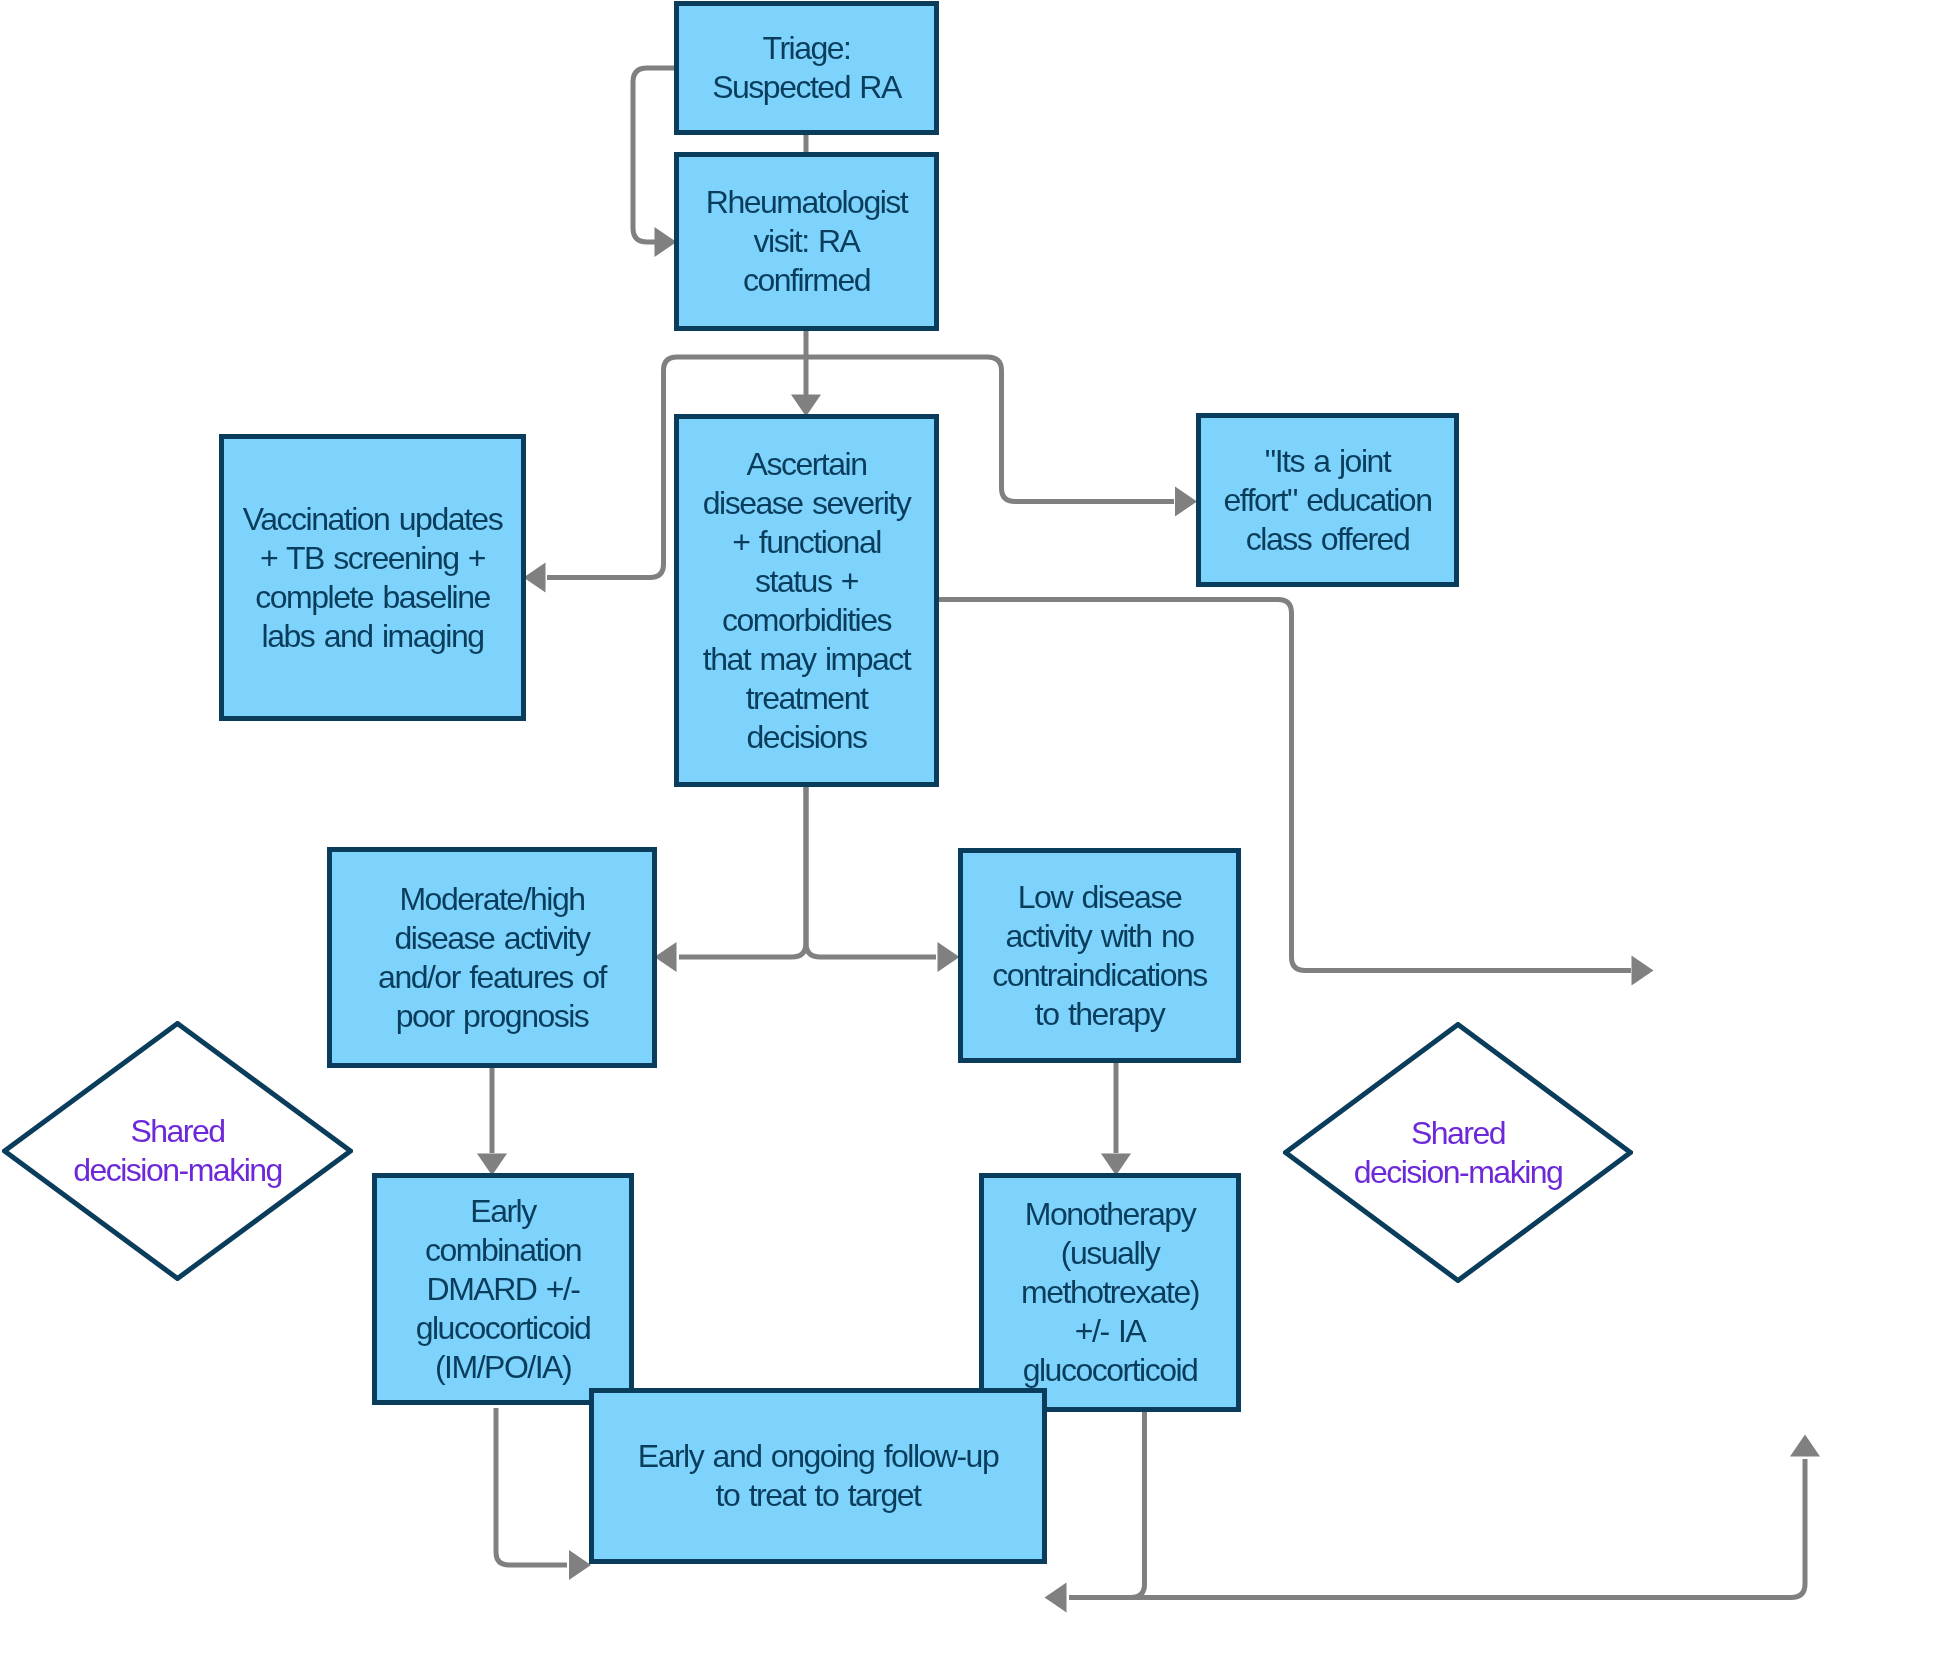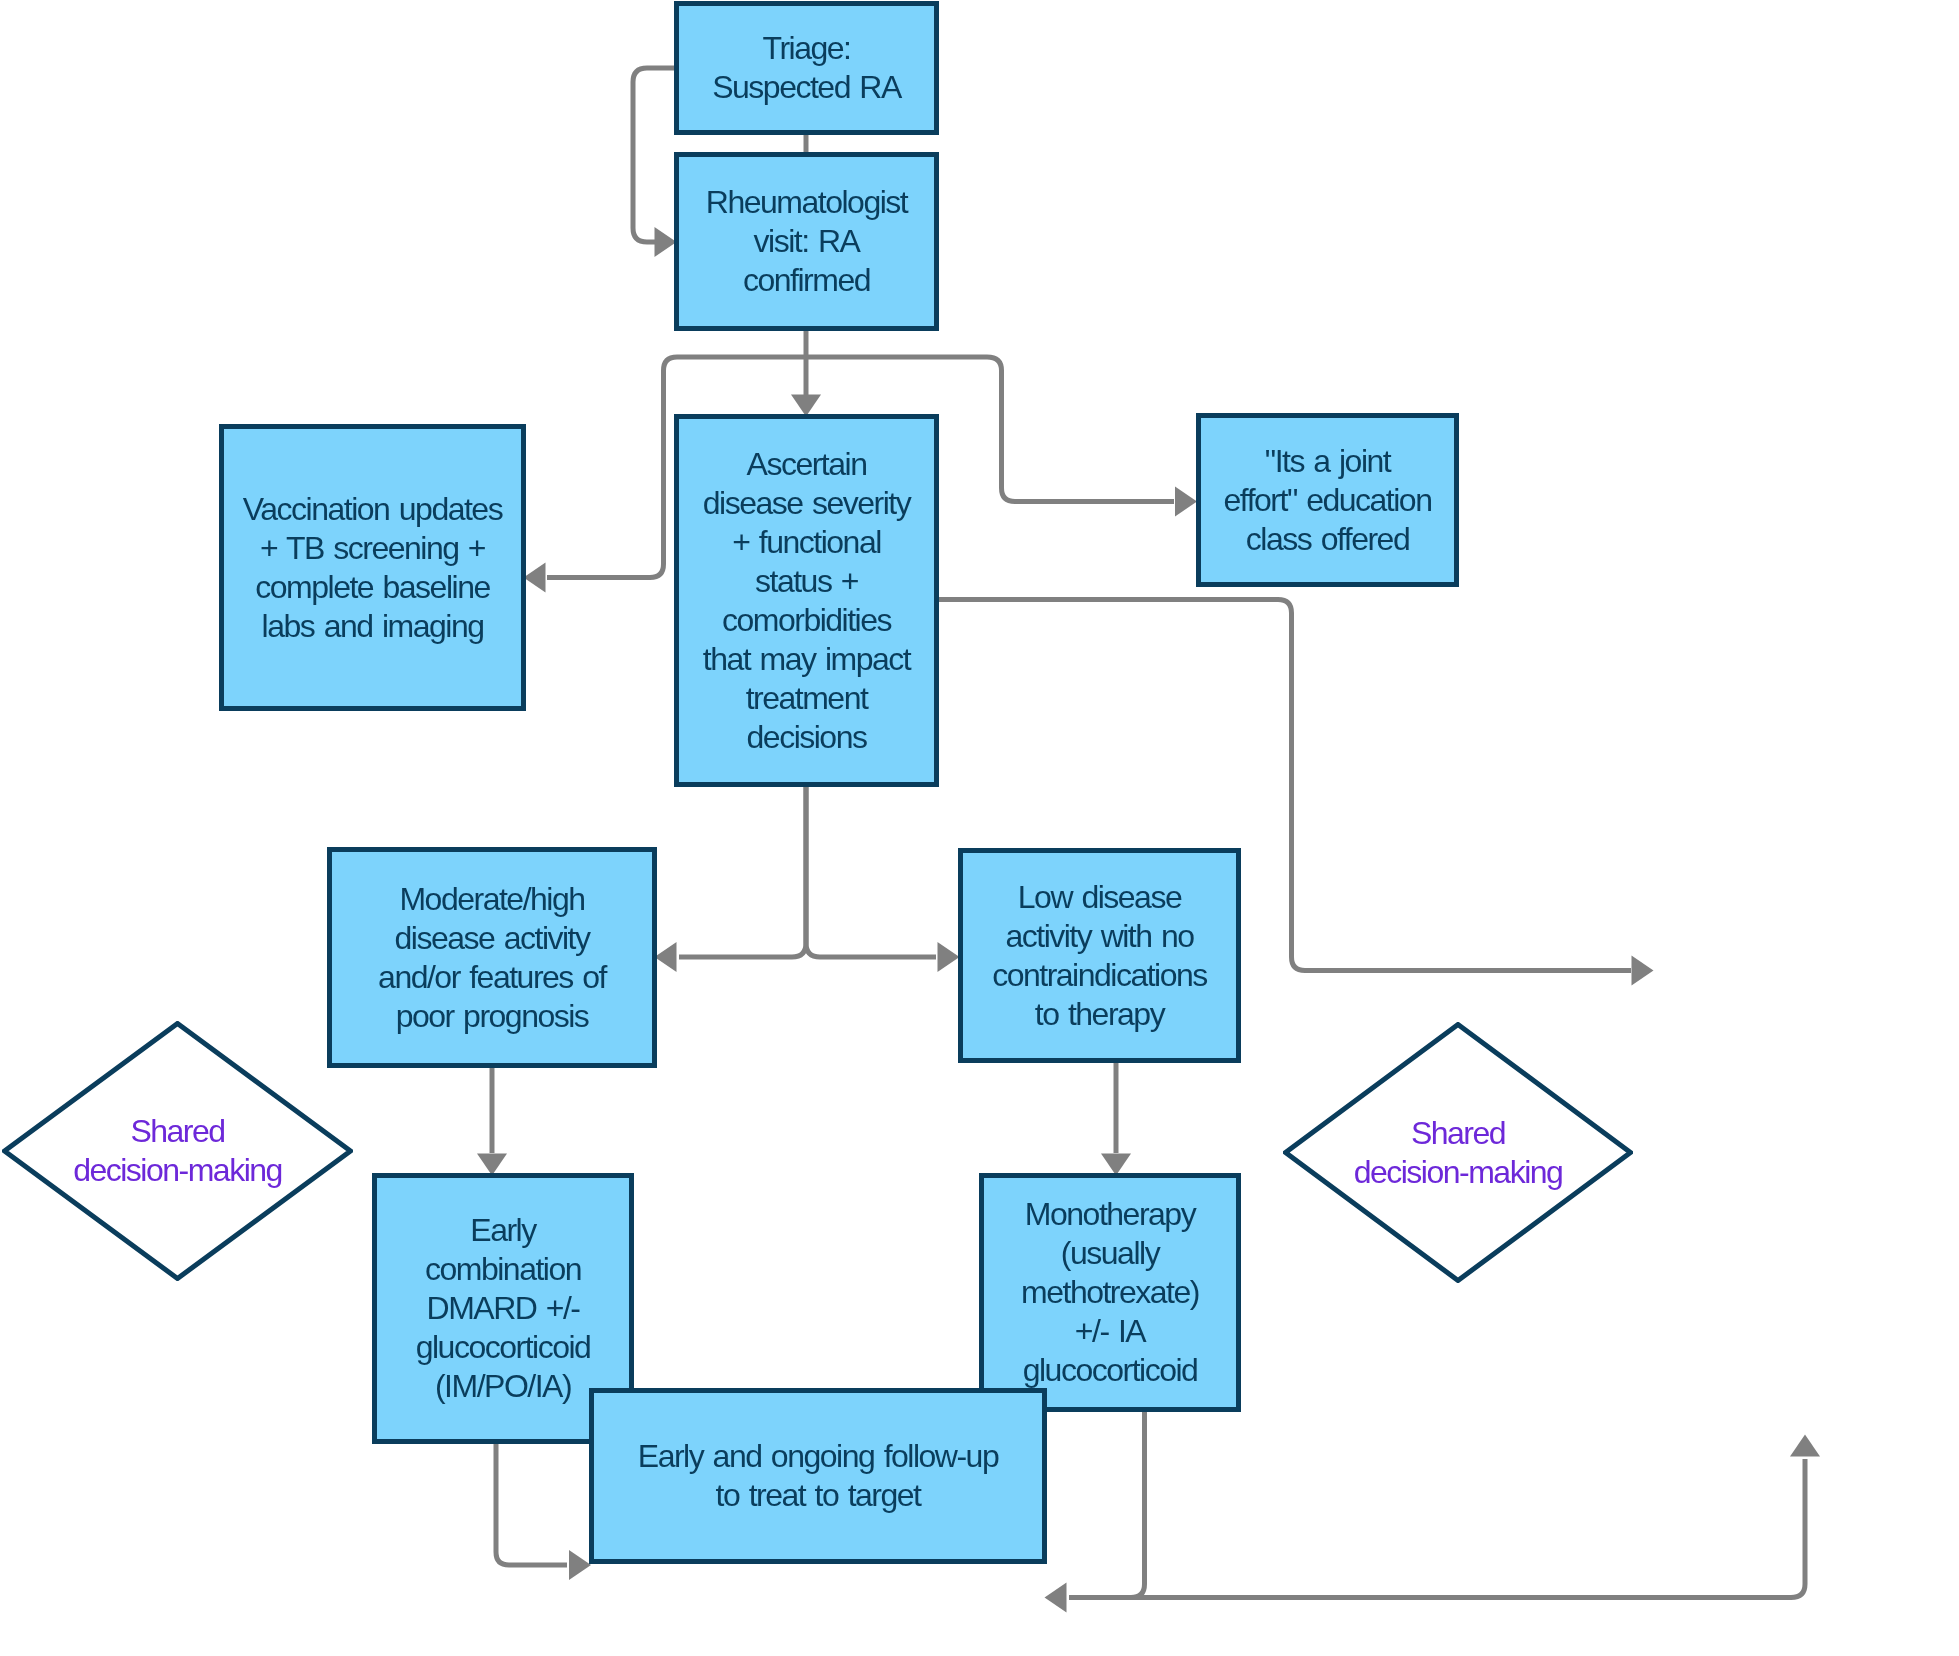--- a/index.html
+++ b/index.html
@@ -59,21 +59,21 @@
   <div class="node" style="left:674px;top:414px;width:265px;height:373px;">
     <div class="lbl">Ascertain
 disease severity
 + functional
 status +
 comorbidities
 that may impact
 treatment
 decisions</div>
   </div>
-  <div class="node" style="left:219px;top:424px;width:307px;height:287px;justify-content:flex-end;">
+  <div class="node" style="left:219px;top:434px;width:307px;height:287px;justify-content:flex-end;">
     <div class="lbl">Vaccination updates
 + TB screening +
 complete baseline
 labs and imaging</div>
   </div>
   <div class="node" style="left:1196px;top:413px;width:263px;height:174px;">
     <div class="lbl">"Its a joint
 effort" education
 class offered</div>
   </div>
@@ -82,21 +82,21 @@
 disease activity
 and/or features of
 poor prognosis</div>
   </div>
   <div class="node" style="left:958px;top:848px;width:283px;height:215px;">
     <div class="lbl">Low disease
 activity with no
 contraindications
 to therapy</div>
   </div>
-  <div class="node" style="left:372px;top:1173px;width:262px;height:271px;justify-content:flex-end;">
+  <div class="node" style="left:372px;top:1173px;width:262px;height:232px;justify-content:flex-end;">
     <div class="lbl">Early
 combination
 DMARD +/-
 glucocorticoid
 (IM/PO/IA)</div>
   </div>
   <div class="node" style="left:979px;top:1173px;width:262px;height:239px;">
     <div class="lbl">Monotherapy
 (usually
 methotrexate)

